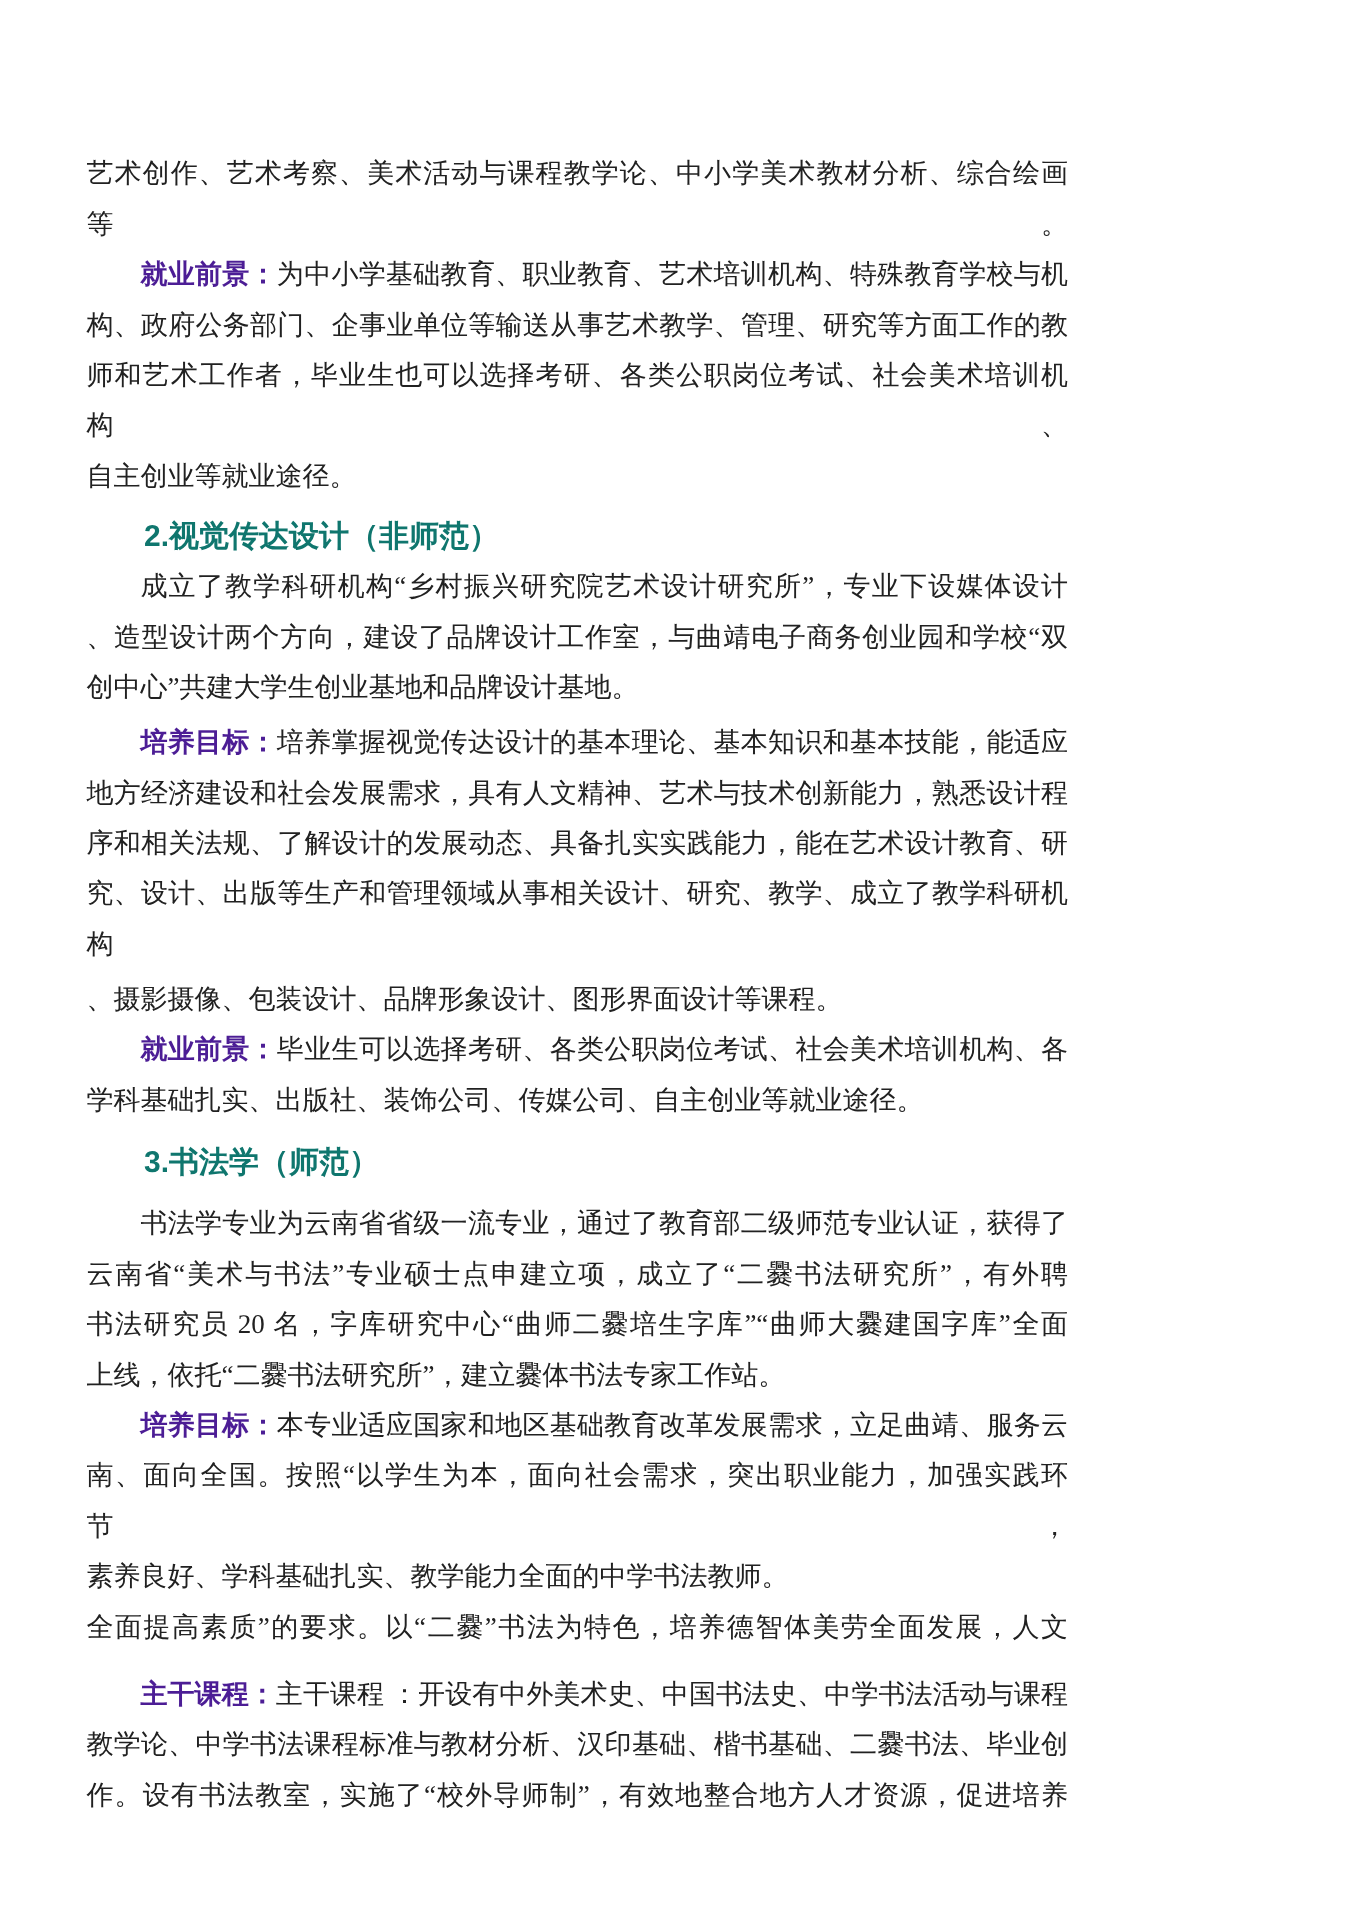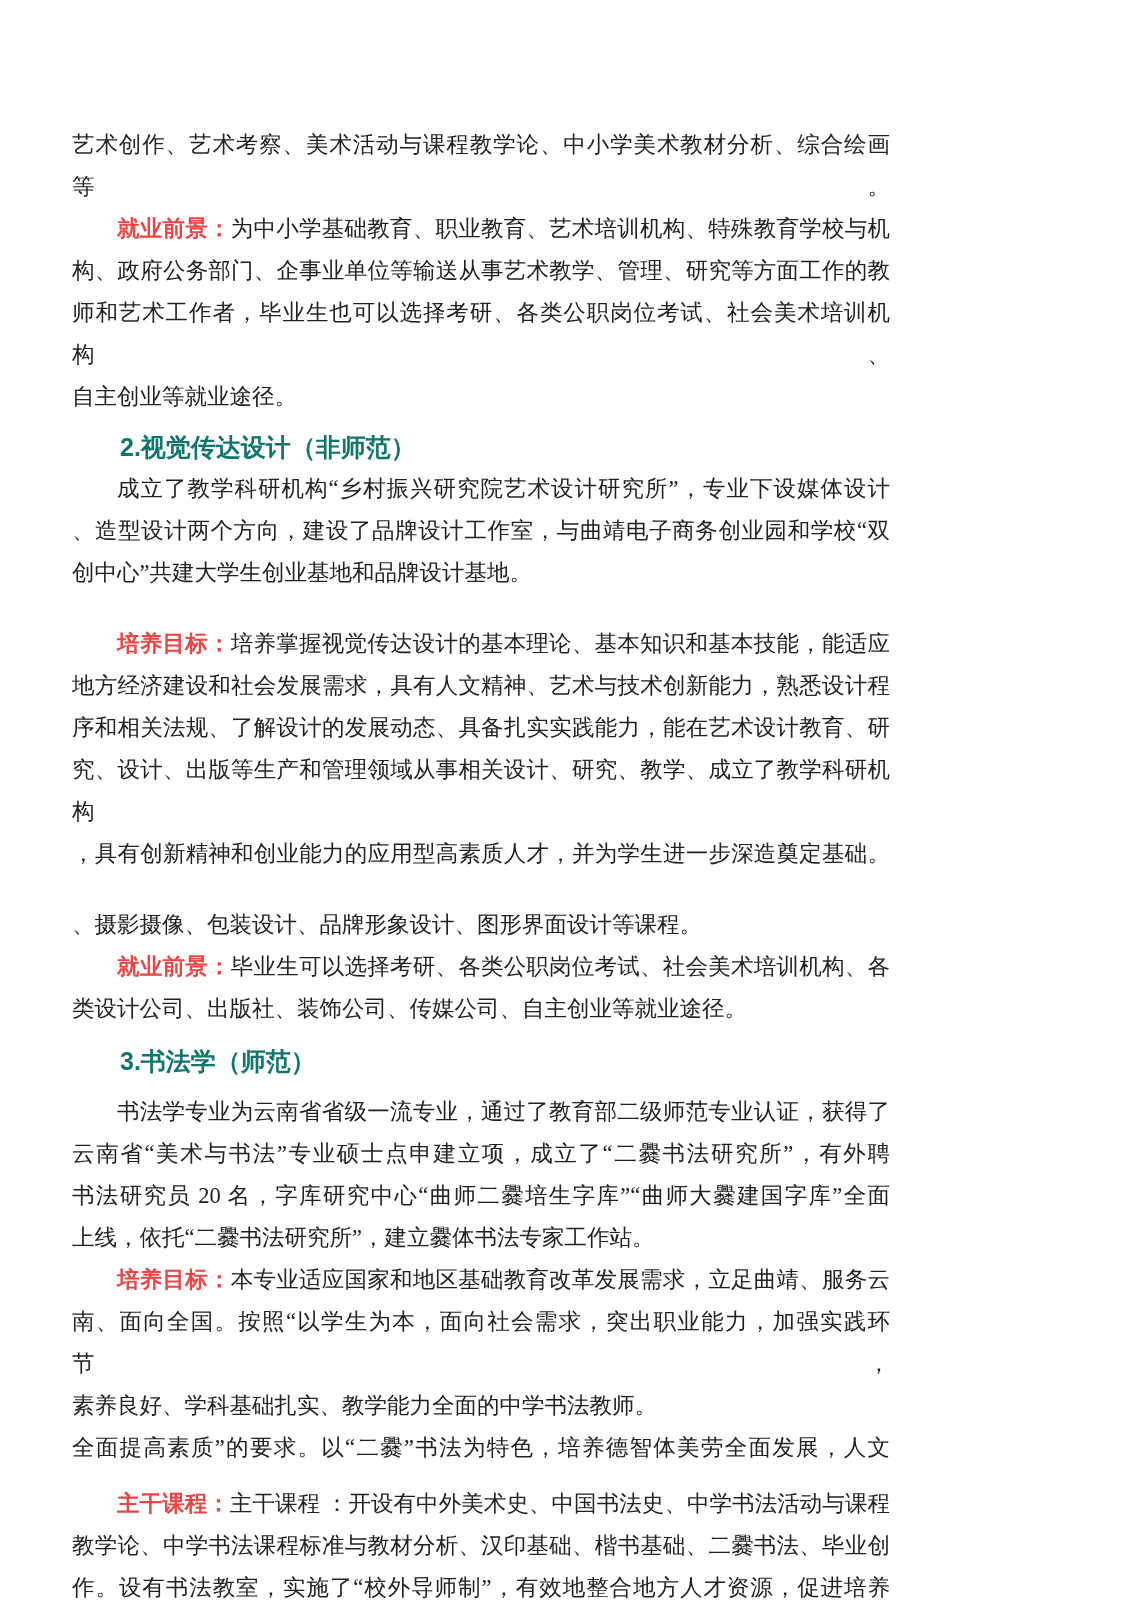--- a/index.html
+++ b/index.html
@@ -23,38 +23,38 @@
     font-size: 22.5px;
     line-height: 42px;
     color: #212121;
     text-align: justify;
     text-justify: inter-character;
     margin: 0;
   }
   .line.fill { text-align-last: justify; }
   .line.indent { text-indent: 45px; }
   .label {
-    color: #ef4444;
+    color: #4c1d95;
     font-weight: bold;
     font-family: "Liberation Sans", "DejaVu Sans", sans-serif;
   }
   .heading {
     font-family: "Liberation Sans", "DejaVu Sans", sans-serif;
     font-weight: bold;
     font-size: 25px;
     line-height: 42px;
     color: #0f766e;
     text-indent: 48px;
     text-align: left;
     margin: 0;
   }
   .mt8  { margin-top: 8px; }
   .mt9  { margin-top: 9px; }
   .mt10 { margin-top: 10px; }
-  .mt12 { margin-top: 29px; }
+  .mt12 { margin-top: 4px; }
   .mt14 { margin-top: 14px; }
   .mt16 { }
 </style>
 </head>
 <body>
 
 <div class="page">
 
   <div class="para">
     <div class="line fill">艺术创作、艺术考察、美术活动与课程教学论、中小学美术教材分析、综合绘画等。</div>
@@ -77,32 +77,31 @@
     <div class="line">创中心”共建大学生创业基地和品牌设计基地。</div>
   </div>
 
   <div class="para mt12">
     <div class="line indent fill">
       <span class="label">培养目标：</span><span>培养掌握视觉传达设计的基本理论、基本知识和基本技能，能适应</span>
     </div>
     <div class="line fill">地方经济建设和社会发展需求，具有人文精神、艺术与技术创新能力，熟悉设计程</div>
     <div class="line fill">序和相关法规、了解设计的发展动态、具备扎实实践能力，能在艺术设计教育、研</div>
     <div class="line fill">究、设计、出版等生产和管理领域从事相关设计、研究、教学、成立了教学科研机构</div>
-    <div class="line fill">，具有创新精神和创业能力的应用型高素质人才，并为学生进一步深造奠定基础。</div>
   </div>
 
   <div class="para mt12">
     <div class="line">、摄影摄像、包装设计、品牌形象设计、图形界面设计等课程。</div>
   </div>
 
   <div class="para mt16">
     <div class="line indent fill">
       <span class="label">就业前景：</span><span>毕业生可以选择考研、各类公职岗位考试、社会美术培训机构、各</span>
     </div>
-    <div class="line">类设计公司、出版社、装饰公司、传媒公司、自主创业等就业途径。</div>
+    <div class="line">学科基础扎实、出版社、装饰公司、传媒公司、自主创业等就业途径。</div>
   </div>
 
   <div class="heading mt10">3.书法学（师范）</div>
 
   <div class="para mt9">
     <div class="line indent fill">书法学专业为云南省省级一流专业，通过了教育部二级师范专业认证，获得了</div>
     <div class="line fill">云南省“美术与书法”专业硕士点申建立项，成立了“二爨书法研究所”，有外聘</div>
     <div class="line fill">书法研究员 20 名，字库研究中心“曲师二爨培生字库”“曲师大爨建国字库”全面</div>
     <div class="line">上线，依托“二爨书法研究所”，建立爨体书法专家工作站。</div>
   </div>

